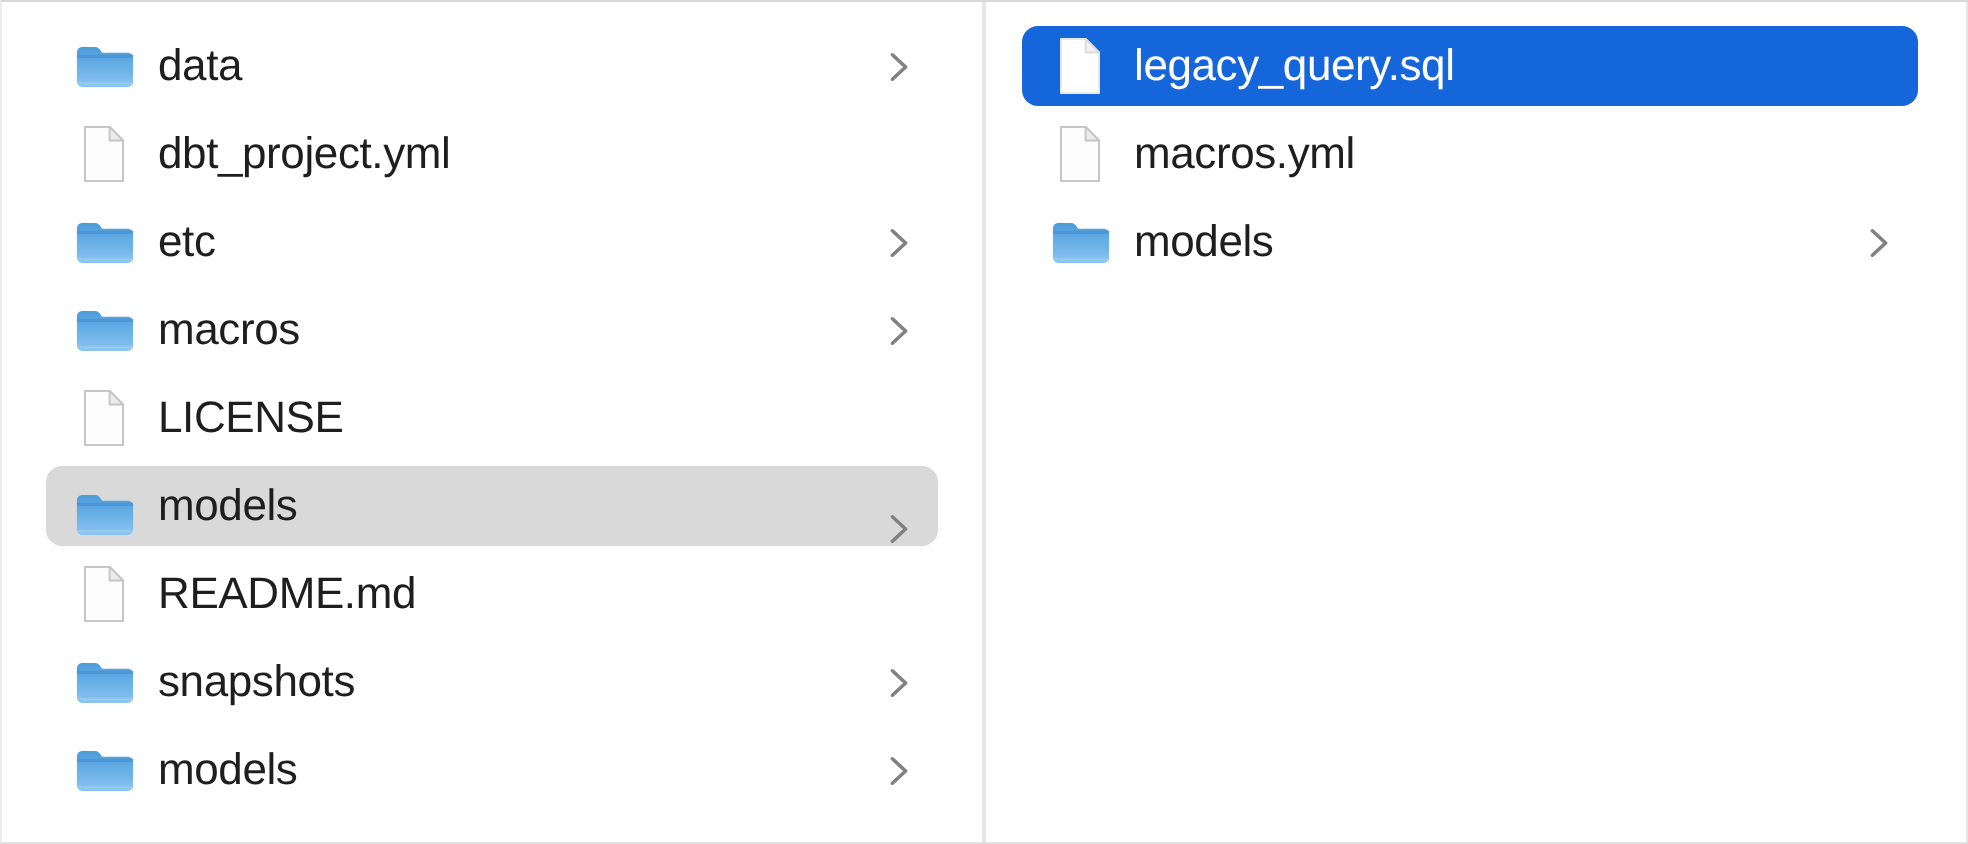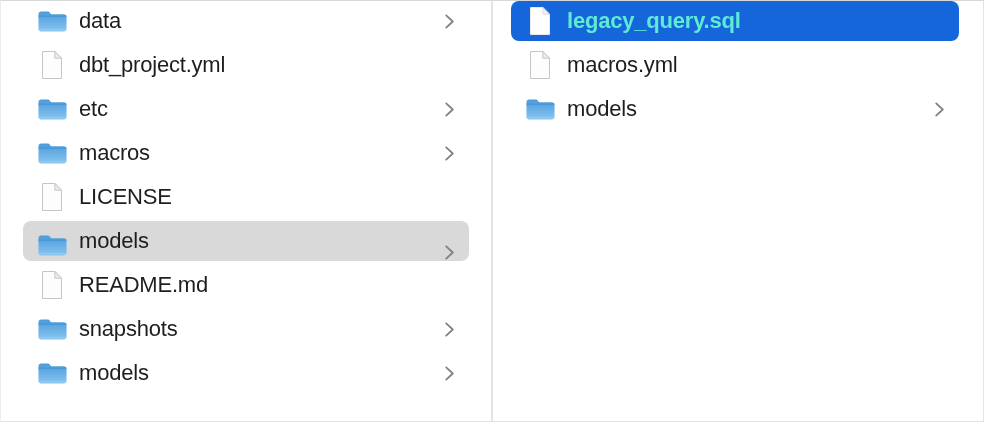--- a/index.html
+++ b/index.html
@@ -9,41 +9,42 @@
     background:#ffffff;
     border-top:1px solid #d8d8d8;
     border-bottom:1px solid #e2e2e2;
     border-left:1px solid #ececec;
     display:flex;
     font-family:"Liberation Sans","DejaVu Sans",sans-serif;
     overflow:hidden;
   }
   .col {
     width:492px; height:100%;
+    padding-top:12px;
     position:relative;
     flex:0 0 492px;
   }
   .col-divider {
     position:absolute; top:0; right:0; width:2px; height:100%;
     background:var(--divider,#e4e4e4);
   }
   .row {
     height:40px;
     display:flex; align-items:center;
     border-radius:8px;
     padding:0 14px 0 13px;
     color:var(--text,#1e1e1e);
     font-size:22px;
     letter-spacing:-0.2px;
     cursor:default;
   }
   .col-left .row { margin:0 24px 4px 22px; }
   .col-right .row { margin:0 26px 4px 18px; }
   .row.sel-gray { background:var(--sel-gray,#d9d9d9);align-items:flex-end; }
-  .row.sel-blue { background:var(--sel-blue,#1666db); color:#5eead4;font-weight:bold; }
+  .row.sel-blue { background:var(--sel-blue,#1666db); color:#ffffff; }
   .icon-slot {
     width:32px; height:32px; flex:0 0 32px;
     display:flex; align-items:center; justify-content:center;
     margin-right:11px;
   }
   .label {
     flex:1 1 auto;
     white-space:nowrap; overflow:hidden;
     line-height:40px;
   }

